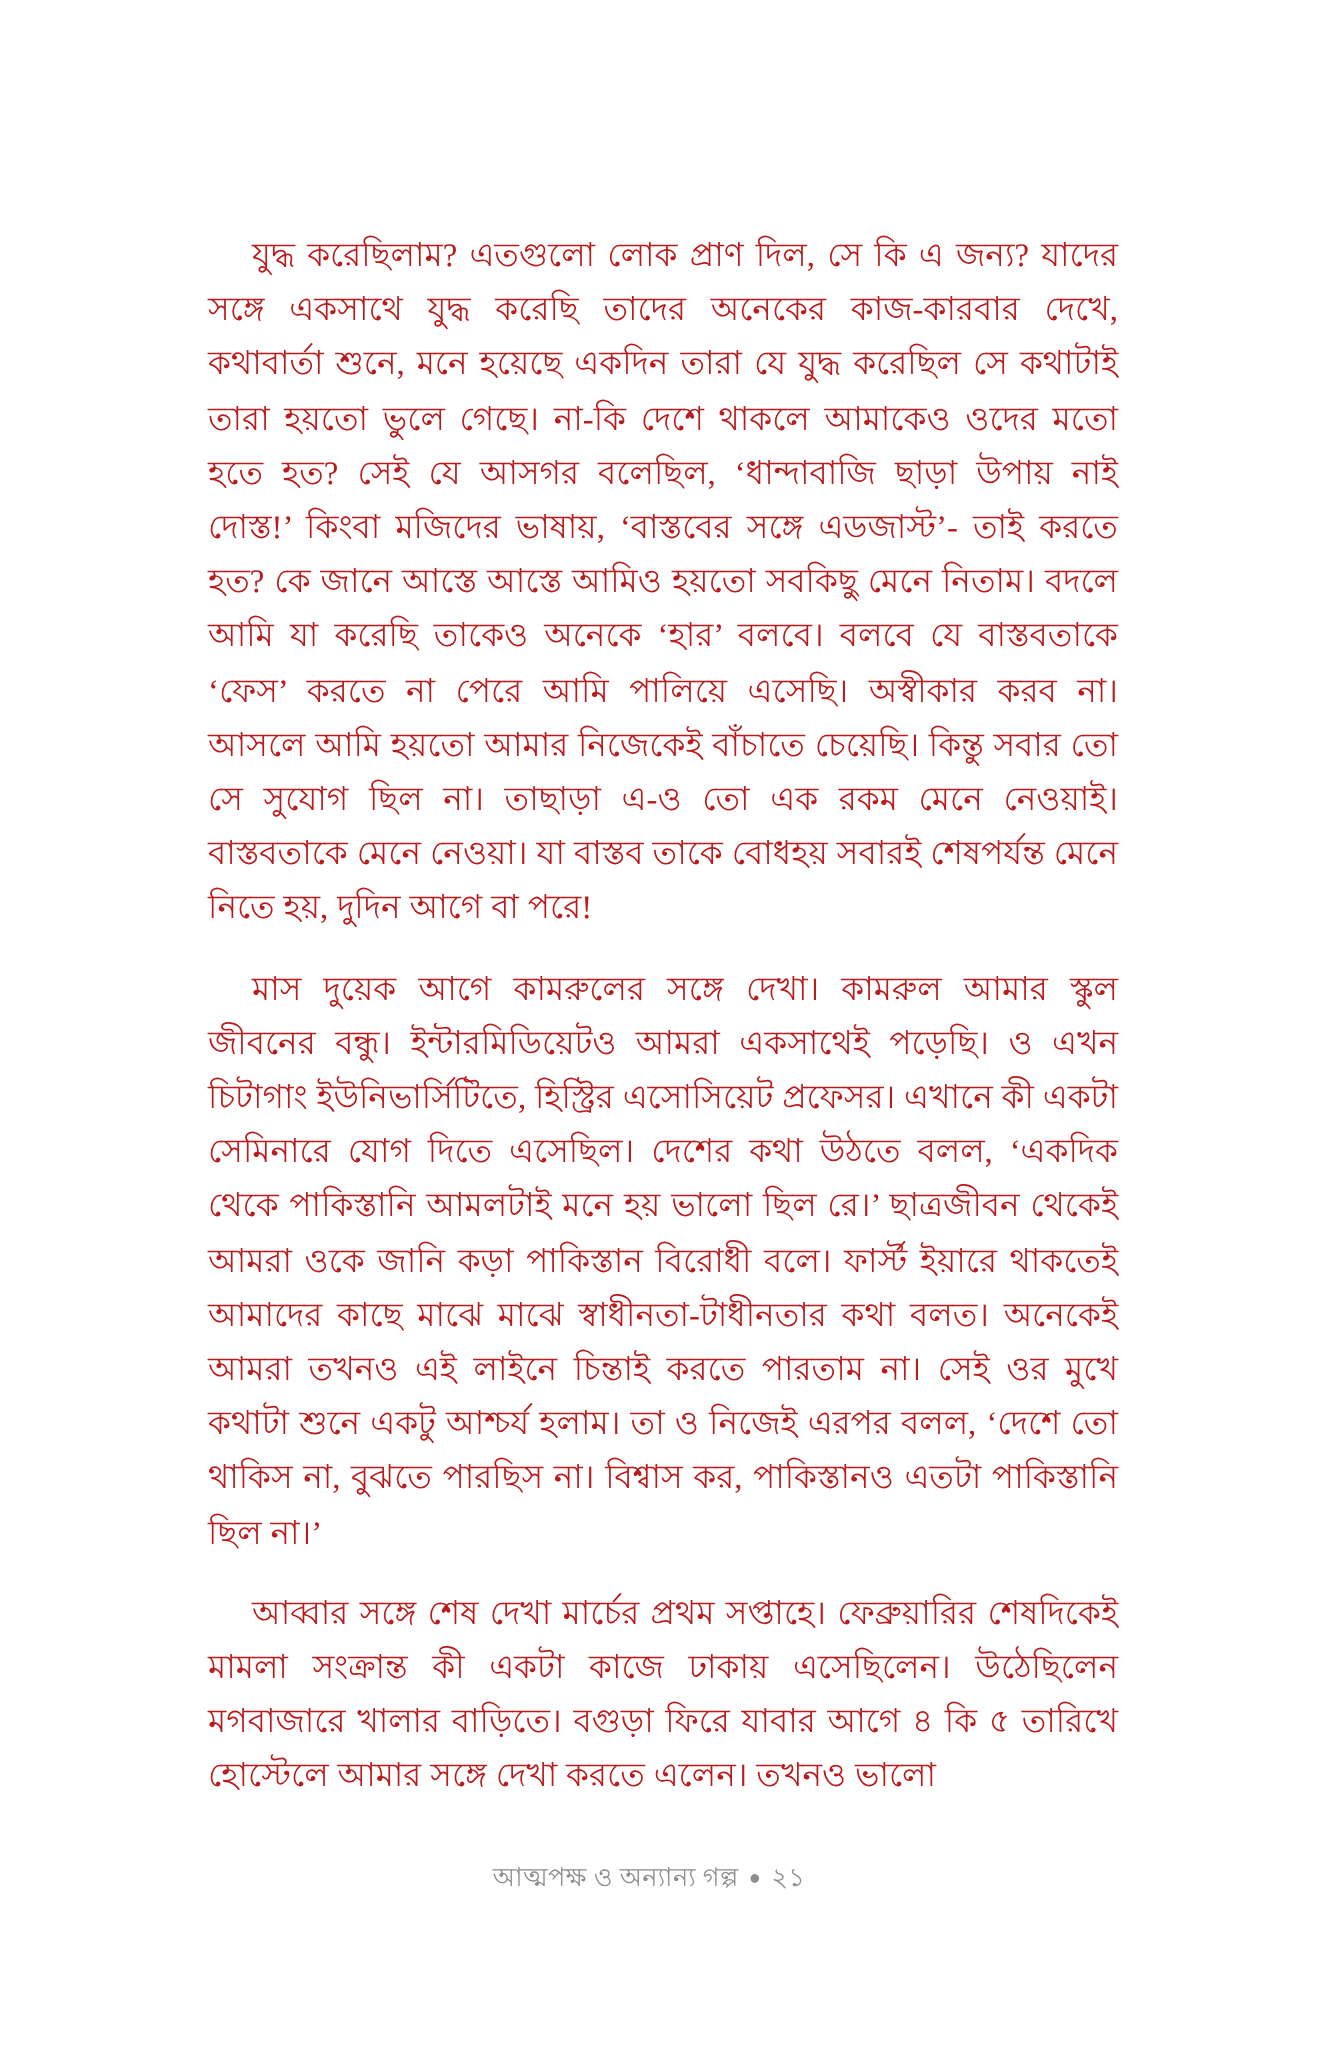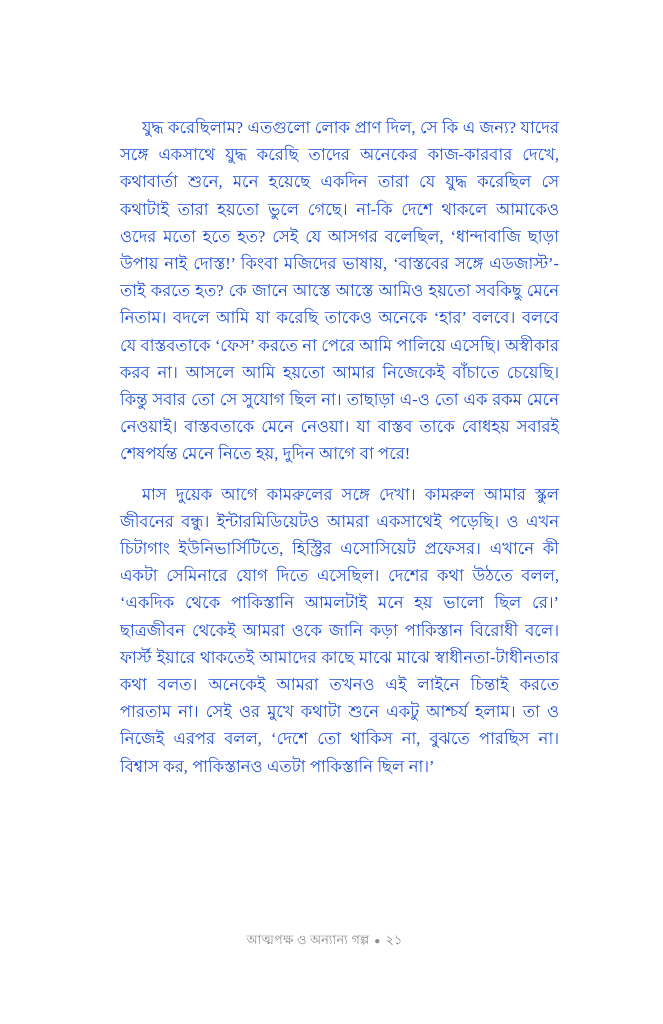--- a/index.html
+++ b/index.html
@@ -28,27 +28,27 @@
   }
 
   .text-block {
     position: absolute;
     left: 104px;
     top: 114px;
     width: 455px;
   }
 
   .para {
-    margin: 0 0 0 16px;
+    margin: 0 0 0 0;
     font-size: 16.4px;
     line-height: 27.2px;
     text-align: justify;
     text-justify: inter-word;
     word-spacing: 0.02em;
-    color: #1d4ed8;
+    color: #b91c1c;
     font-family: "Liberation Serif", "DejaVu Serif", serif;
   }
 
   .para + .para {
     margin-top: 13px;
   }
 
   .para.indent {
     text-indent: 22px;
   }
@@ -89,20 +89,21 @@
 
 <div class="page">
 
   <div class="text-block">
 
     <p class="para indent">যুদ্ধ করেছিলাম? এতগুলো লোক প্রাণ দিল, সে কি এ জন্য? যাদের সঙ্গে একসাথে যুদ্ধ করেছি তাদের অনেকের কাজ-কারবার দেখে, কথাবার্তা শুনে, মনে হয়েছে একদিন তারা যে যুদ্ধ করেছিল সে কথাটাই তারা হয়তো ভুলে গেছে। না-কি দেশে থাকলে আমাকেও ওদের মতো হতে হত? সেই যে আসগর বলেছিল, ‘ধান্দাবাজি ছাড়া উপায় নাই দোস্ত!’ কিংবা মজিদের ভাষায়, ‘বাস্তবের সঙ্গে এডজাস্ট’- তাই করতে হত? কে জানে আস্তে আস্তে আমিও হয়তো সবকিছু মেনে নিতাম। বদলে আমি যা করেছি তাকেও অনেকে ‘হার’ বলবে। বলবে যে বাস্তবতাকে ‘ফেস’ করতে না পেরে আমি পালিয়ে এসেছি। অস্বীকার করব না। আসলে আমি হয়তো আমার নিজেকেই বাঁচাতে চেয়েছি। কিন্তু সবার তো সে সুযোগ ছিল না। তাছাড়া এ-ও তো এক রকম মেনে নেওয়াই। বাস্তবতাকে মেনে নেওয়া। যা বাস্তব তাকে বোধহয় সবারই শেষপর্যন্ত মেনে নিতে হয়, দুদিন আগে বা পরে!</p>
 
     <p class="para indent">মাস দুয়েক আগে কামরুলের সঙ্গে দেখা। কামরুল আমার স্কুল জীবনের বন্ধু। ইন্টারমিডিয়েটও আমরা একসাথেই পড়েছি। ও এখন চিটাগাং ইউনিভার্সিটিতে, হিস্ট্রির এসোসিয়েট প্রফেসর। এখানে কী একটা সেমিনারে যোগ দিতে এসেছিল। দেশের কথা উঠতে বলল, ‘একদিক থেকে পাকিস্তানি আমলটাই মনে হয় ভালো ছিল রে।’ ছাত্রজীবন থেকেই আমরা ওকে জানি কড়া পাকিস্তান বিরোধী বলে। ফার্স্ট ইয়ারে থাকতেই আমাদের কাছে মাঝে মাঝে স্বাধীনতা-টাধীনতার কথা বলত। অনেকেই আমরা তখনও এই লাইনে চিন্তাই করতে পারতাম না। সেই ওর মুখে কথাটা শুনে একটু আশ্চর্য হলাম। তা ও নিজেই এরপর বলল, ‘দেশে তো থাকিস না, বুঝতে পারছিস না। বিশ্বাস কর, পাকিস্তানও এতটা পাকিস্তানি ছিল না।’</p>
 
 
+    <p class="para indent">আব্বার সঙ্গে শেষ দেখা মার্চের প্রথম সপ্তাহে। ফেব্রুয়ারির শেষদিকেই মামলা সংক্রান্ত কী একটা কাজে ঢাকায় এসেছিলেন। উঠেছিলেন মগবাজারে খালার বাড়িতে। বগুড়া ফিরে যাবার আগে ৪ কি ৫ তারিখে হোস্টেলে আমার সঙ্গে দেখা করতে এলেন। তখনও ভালো</p>
 
   </div>
 
   <div class="footer">
     <span class="footer-inner">
       <span>আত্মপক্ষ ও অন্যান্য গল্প</span><span class="footer-sep">●</span><span>২১</span>
     </span>
   </div>
 
 </div>

